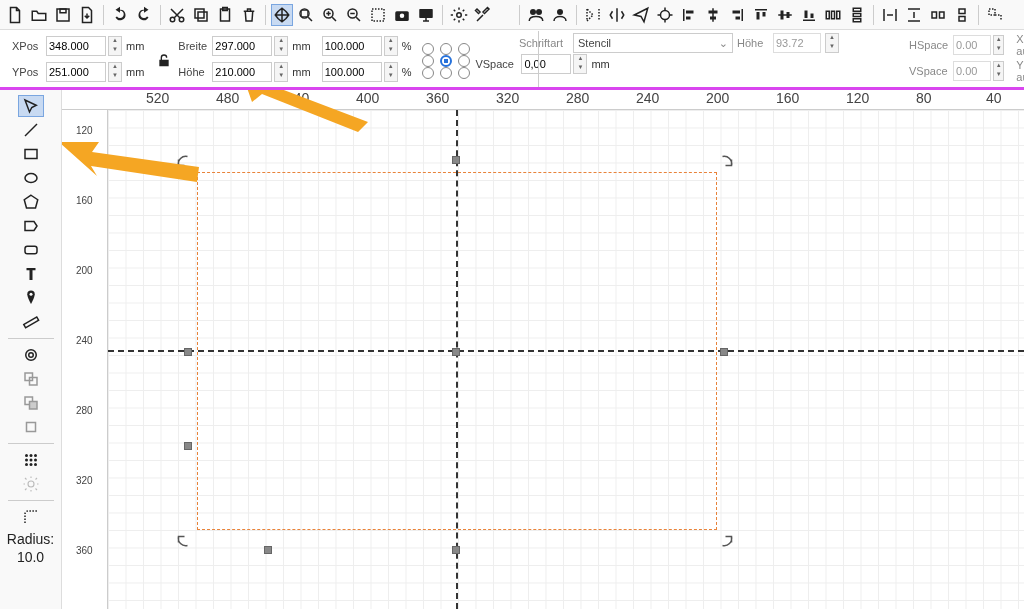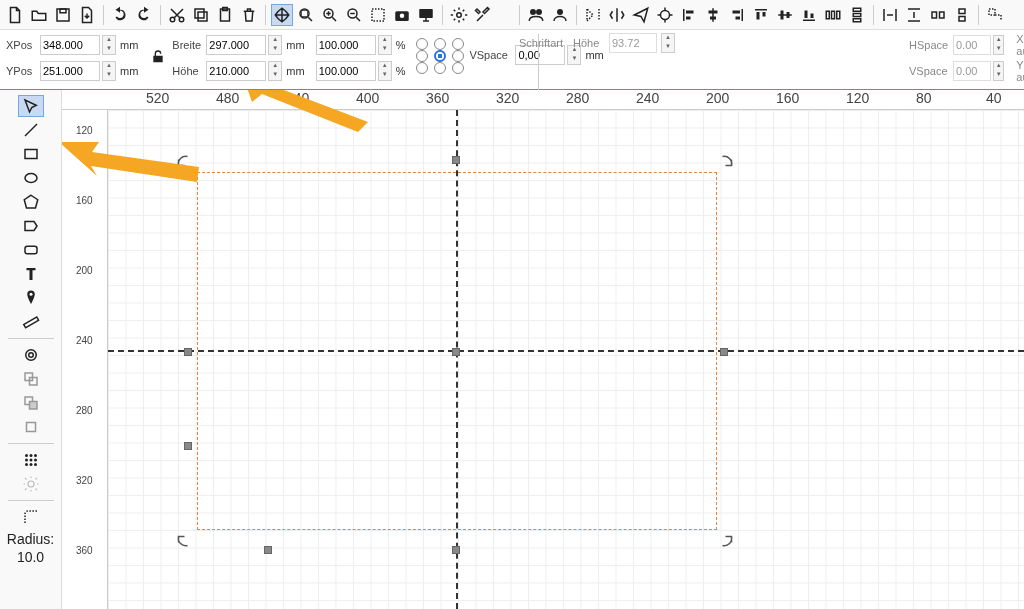--- a/index.html
+++ b/index.html
@@ -6,21 +6,21 @@
   body { font-family: Arial, sans-serif; font-size: 11px; background: #fff; width: 1024px; height: 609px; overflow: hidden; user-select: none; }
 
   
   .toolbar-row { display: flex; align-items: center; height: 30px; background: #f9f9f9; border-bottom: 1px solid #ddd; padding: 0 4px; gap: 2px; }
   .tb-icon { width: 22px; height: 22px; display: flex; align-items: center; justify-content: center; color: #222; cursor: pointer; }
   .tb-icon svg { width: 18px; height: 18px; }
   .tb-sep { width: 1px; height: 20px; background: #ccc; margin: 0 3px; }
   .gap-big { margin-left: 18px; }
 
   
-  .prop-row { display: flex; align-items: flex-start; height: 60px; background: #fff; border-bottom: 1px solid #d946ef; padding: 4px 6px; gap: 5px; position: relative; }
+  .prop-row { display: flex; align-items: center; height: 60px; background: #fff; border-bottom: 3px solid #d946ef; padding: 4px 12px; gap: 5px; position: relative; }
   .prop-stack { display: flex; flex-direction: column; gap: 4px; }
   .prop-line { display: flex; align-items: center; gap: 2px; height: 22px; }
   .lbl { font-size: 11px; color: #444; min-width: 32px; }
   .input-n { width: 60px; height: 20px; font-size: 11px; padding: 0 2px; border: 1px solid #ccc; }
   .input-s { width: 50px; height: 20px; font-size: 11px; padding: 0 2px; border: 1px solid #ccc; }
   .spinner { width: 14px; height: 20px; display: flex; flex-direction: column; justify-content: center; border: 1px solid #ccc; font-size: 6px; line-height: 6px; color: #666; background: #f5f5f5; }
   .spinner div { height: 9px; text-align: center; cursor: pointer; }
   .unit-blk { font-size: 11px; color: #333; margin-left: 2px; margin-right: 6px; }
 
   .lock-icon { width: 18px; height: 38px; display: flex; align-items: center; justify-content: center; margin-top: 4px; }
@@ -419,20 +419,24 @@
         <div>▲</div>
         <div>▼</div>
       </div>
     <span class="unit-blk">mm</span>
   </div>
 
   <div class="vsep-big" style="left:538px"></div>
   <div class="text-section">
     <div class="text-line1">
       <span class="lbl" style="min-width:50px;color:#888">Schriftart</span>
+      <div class="font-sel">
+        <span>Stencil</span>
+        <span style="color:#888">⌄</span>
+      </div>
       <span class="lbl" style="min-width:32px;color:#888">Höhe</span>
       <input class="input-s" style="width: 48px; color: rgb(153, 153, 153); border-color: rgb(221, 221, 221);" value="93.72">
       <div class="spinner">
           <div>▲</div>
           <div>▼</div>
         </div>
     </div>
   </div>
 
   <div class="spacing">

